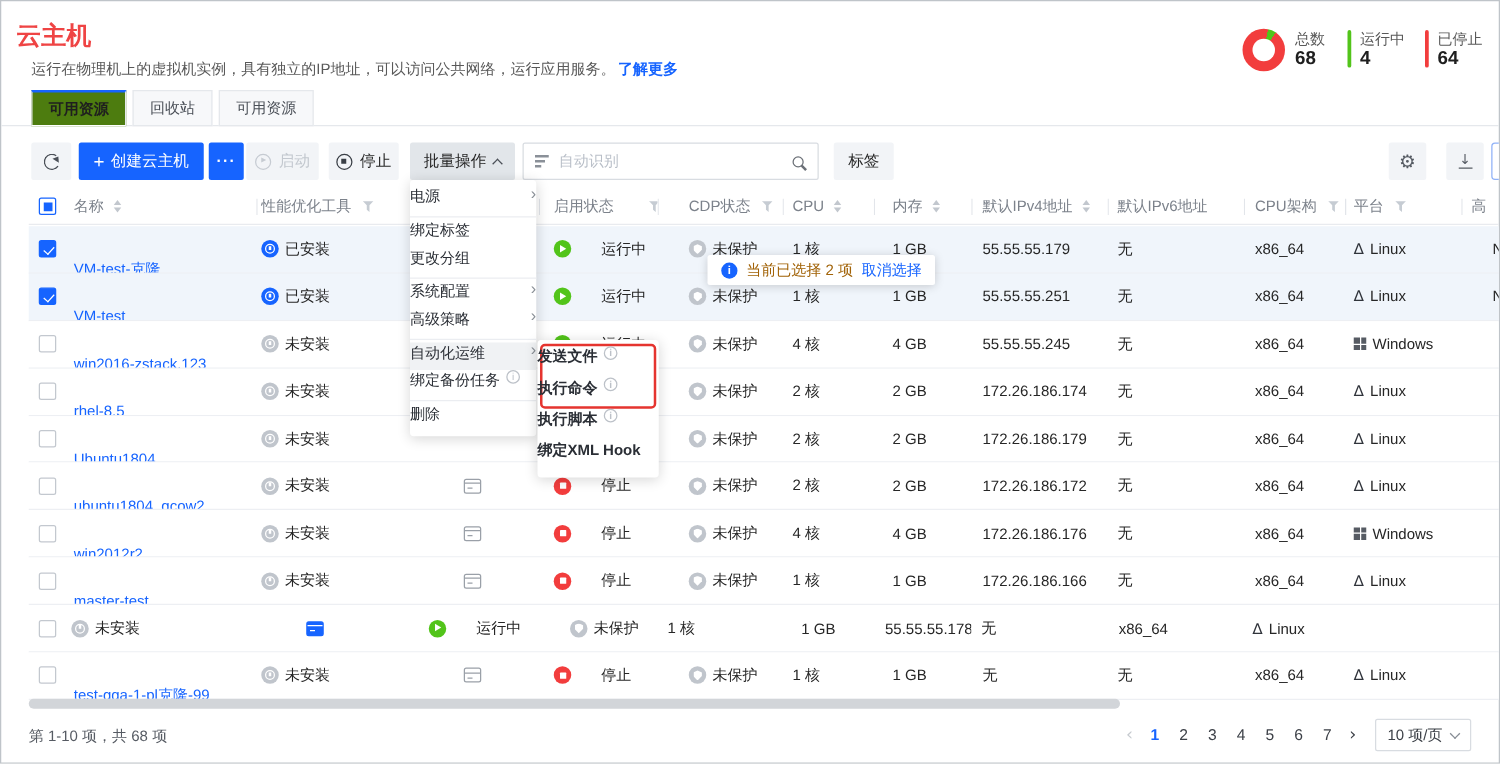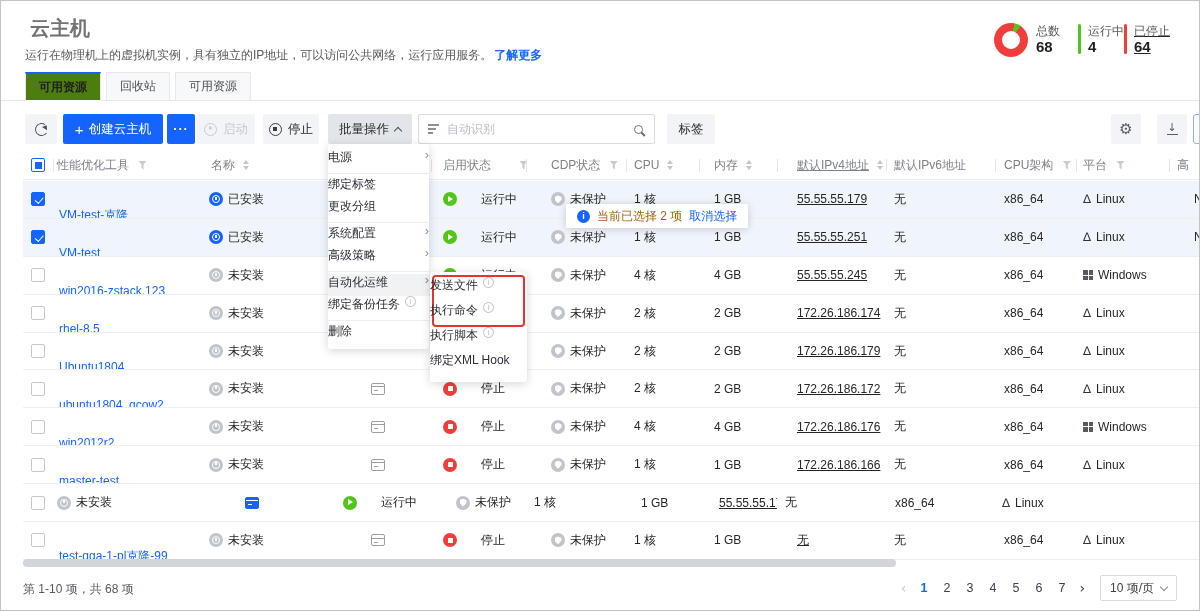--- a/index.html
+++ b/index.html
@@ -1,34 +1,34 @@
 <!DOCTYPE html>
 <html><head>
 <meta charset="utf-8">
 <style>
   * { box-sizing: border-box; margin: 0; padding: 0; }
   body { margin: 0; background: #e9ebee; font-family: "Liberation Sans", "DejaVu Sans", sans-serif; }
   .page { position: relative; width: 1200px; height: 611px; background: #fff;
           border: 1px solid #bfc4c9; overflow: hidden; color: #262626; }
 
   
-  .page-title { position: absolute; left: 29px; top: 14px; font-size: 20px; font-weight: 600; color: #737373; }
+  .page-title { position: absolute; left: 12px; top: 14px; font-size: 20px; font-weight: 600; color: #ef4444; }
   .page-desc { position: absolute; left: 24px; top: 46px; font-size: 12px; color: #595959; }
   .page-desc a { color: #1664ff; text-decoration: none; font-weight: 600; margin-left: 2px; cursor: pointer; }
 
   .stats { position: absolute; left: 993px; top: 22px; display: flex; align-items: center; }
   .donut { width: 34px; height: 34px; border-radius: 50%; position: relative; flex: none;
            background: conic-gradient(#f23d3d 0 12deg, #52c41a 12deg 34deg, #f23d3d 34deg 360deg); }
   .donut::after { content: ''; position: absolute; inset: 8px; background: #fff; border-radius: 50%; }
   .stat-group { display: flex; align-items: flex-start; }
   .stat-bar { width: 3px; height: 30px; border-radius: 2px; margin-right: 7px; flex: none; }
   .bar-green { background: #52c41a; } .bar-red { background: #f23d3d; }
   .stat-text .lbl { font-size: 12px; color: #595959; line-height: 14px; white-space: nowrap; }
   .stat-text .val { font-size: 15px; color: #1f1f1f; font-weight: 700; line-height: 18px; }
-  .sg-total { margin-left: 8px; } .sg-running { margin-left: 18px; } .sg-stopped { margin-left: 0; text-decoration: underline; }
+  .sg-total { margin-left: 8px; } .sg-running { margin-left: 18px; } .sg-stopped { margin-left: 16px; }
 
   
   .tabs-line { position: absolute; left: 0; right: 0; top: 99px; height: 1px; background: #e5e8ec; }
   .tabs { position: absolute; left: 24px; top: 71px; display: flex; gap: 5px; z-index: 2; }
   .tab { height: 29px; padding: 0 13px; display: flex; align-items: center; font-size: 12px; color: #4a4f57;
          background: #f7f8fa; border: 1px solid #e5e8ec; cursor: pointer; white-space: nowrap; }
   .tab.active { background: #4d7c0f; border-top: 2px solid #1664ff; border-bottom: 1px solid #fff; color: #1f1f1f; font-weight: 700; }
 
   
   .tb-btn { position: absolute; top: 113px; height: 30px; border-radius: 2px; display: flex; align-items: center;
@@ -73,21 +73,21 @@
 
   
   .grid { display: grid; grid-template-columns: 30px 152px 126px 100px 95px 100px 73px 78px 109px 109px 81px 93px 70px; }
   .thead { position: absolute; left: 22px; top: 150px; width: 1226px; height: 29px; border-bottom: 1px solid #e9ebef; }
   .tbody { position: absolute; left: 22px; top: 180px; width: 1226px; }
   .cell { display: flex; align-items: center; gap: 5px; font-size: 12px; overflow: hidden; white-space: nowrap; }
   .hcell { color: #7c828b; position: relative; }
   .hcell.sep::before { content:''; position: absolute; left: 0; top: 8px; width: 1px; height: 13px; background: #e2e5ea; }
   .c1 { padding-left: 8px; }  .c2 { padding-left: 6px; }  .c3 { padding-left: 4px; }
   .c4 { padding-left: 40px; } .c5 { padding-left: 12px; gap: 24px; } .c6 { padding-left: 25px; }
-  .c7 { padding-left: 8px; }  .c8 { padding-left: 15px; } .c9 { padding-left: 20px; text-decoration: underline; }
+  .c7 { padding-left: 8px; }  .c8 { padding-left: 15px; } .c9 { padding-left: 9px; }
   .c10 { padding-left: 8px; } .c11 { padding-left: 9px; } .c12 { padding-left: 7px; } .c13 { padding-left: 8px; }
   .trow { height: 37.9px; border-bottom: 1px solid #edeff3; background: #fff; }
   .trow.sel { background: #f0f5fb; }
   .trow .c13 { padding-left: 25px; }
   .name-link { color: #1664ff; text-decoration: none; cursor: pointer; margin-top: 32px; }
 
   .sort { display: inline-flex; flex-direction: column; gap: 2px; margin-left: 3px; }
   .sort i { width: 0; height: 0; border-left: 3.5px solid transparent; border-right: 3.5px solid transparent; }
   .sort .up { border-bottom: 4px solid #c2c7ce; }
   .sort .dn { border-top: 4px solid #c2c7ce; }
@@ -118,21 +118,21 @@
   .console.cblue { background: #1664ff; border-color: #1664ff; }
   .console.cblue::before, .console.cblue::after { background: #fff; }
 
   .linux { font-size: 12px; color: #30343b; font-family: "DejaVu Sans", sans-serif; line-height: 12px; }
   .winic { display: grid; grid-template-columns: 4.5px 4.5px; grid-template-rows: 4.5px 4.5px; gap: 1px; flex: none; }
   .winic i { background: #565b63; }
 
   
   .panel { position: absolute; background: #fff; border-radius: 3px; box-shadow: 0 2px 10px rgba(0,0,0,.16); padding: 5px 0 4px; z-index: 30; }
   #batch-menu { left: 327px; top: 143px; width: 101px; }
-  #auto-submenu { left: 429px; top: 271px; width: 97px; z-index: 31; padding: 5px 0; }
+  #auto-submenu { left: 429px; top: 271px; width: 97px; z-index: 31; padding: 5px 0; font-weight: bold; }
   .mitem { height: 22px; display: flex; padding: 0 0; font-size: 12px; color: #2b2f36; cursor: pointer; position: relative; }
   .mitem.active { background: #f0f2f4; }
   .mitem .arr { margin-left: auto; color: #8a9097; font-size: 13px; line-height: 12px; }
   .mdiv { height: 1px; background: #ebedf1; margin: 2px 0; }
   #auto-submenu .mitem { height: 25px; }
   .info { width: 11px; height: 11px; border: 1px solid #bcc1c8; border-radius: 50%; color: #bcc1c8; font-size: 8px;
           display: inline-flex; align-items: center; justify-content: center; margin-left: 5px; flex: none; font-style: normal; }
   .red-box { position: absolute; left: 2px; top: 3px; right: 2px; height: 52px; border: 2px solid #e5342f; border-radius: 4px; pointer-events: none; }
 
   
@@ -236,30 +236,30 @@
         <span class="arr">↓</span>
         <span class="bar"></span>
       </span>
     </div>
   <div id="edge-sliver"></div>
 
   <div class="thead grid" id="thead">
       <div class="cell c1">
         <span class="cb ind"></span>
       </div>
-      <div class="cell hcell c3 sep">
-        <span>性能优化工具</span>
-        <span class="funnel"></span>
-      </div>
       <div class="cell hcell c2">
         <span>名称</span>
         <span class="sort">
           <i class="up"></i>
           <i class="dn"></i>
         </span>
+      </div>
+      <div class="cell hcell c3 sep">
+        <span>性能优化工具</span>
+        <span class="funnel"></span>
       </div>
       <div class="cell hcell c4"></div>
       <div class="cell hcell c5 sep">
         <span>启用状态</span>
         <span class="funnel"></span>
       </div>
       <div class="cell hcell c6 sep">
         <span>CDP状态</span>
         <span class="funnel"></span>
       </div>

